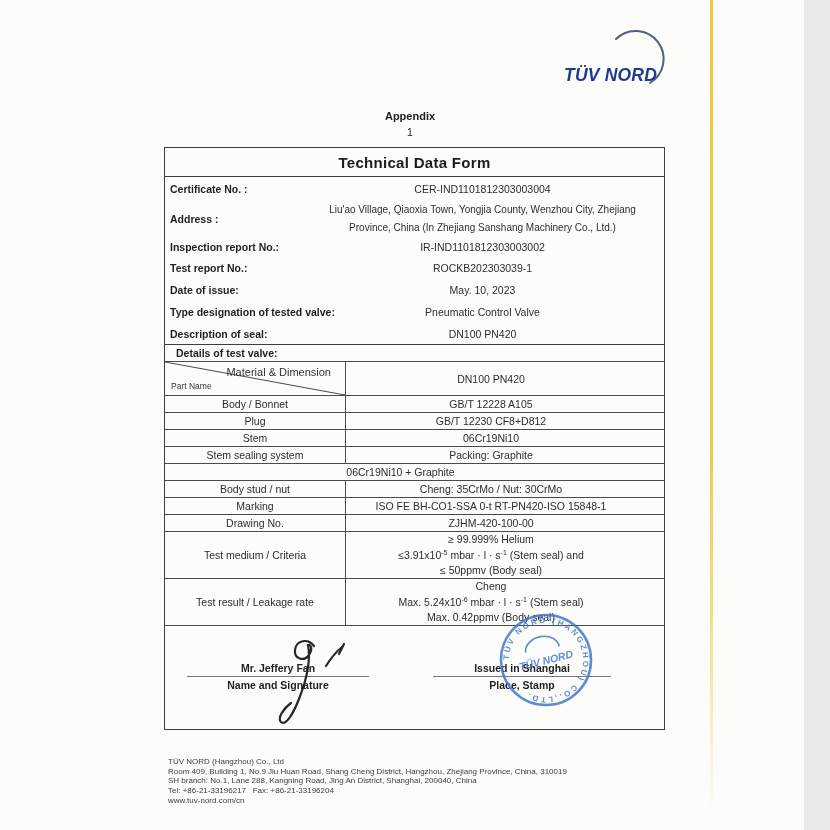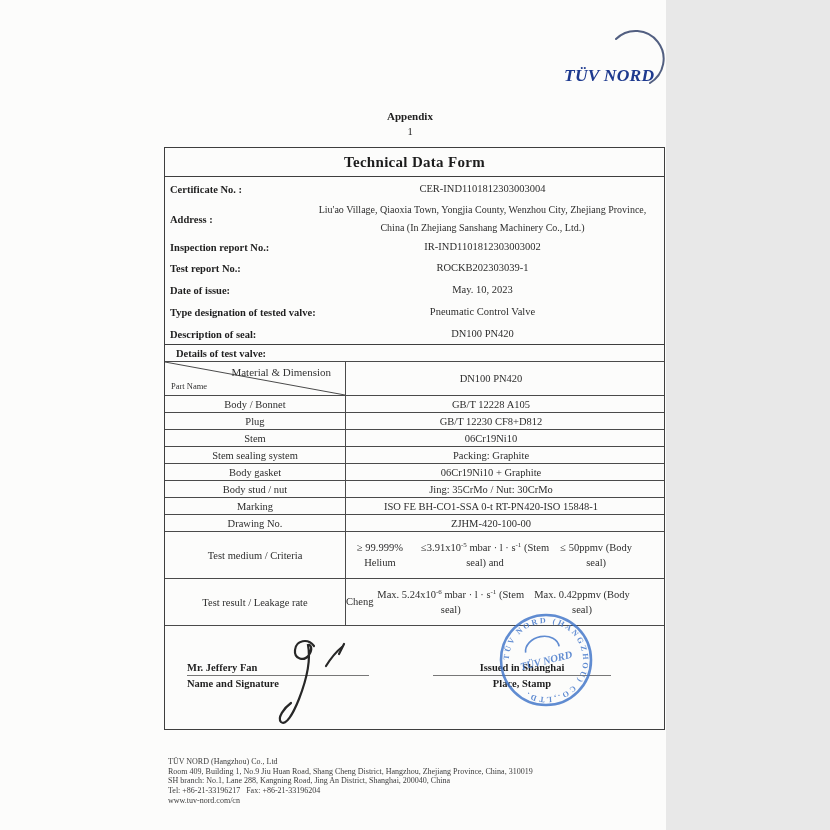--- a/index.html
+++ b/index.html
@@ -1,17 +1,17 @@
 <!DOCTYPE html>
 <html><head>
 <meta charset="utf-8">
 <style>
   html,body{margin:0;padding:0;background:#e8e8e8;}
-  .canvas{position:relative;width:666px;height:830px;background:#fcfcfb;overflow:hidden;
-          font-family:Liberation Serif, serif;color:#2b2b2b;}
+  .canvas{position:relative;width:804px;height:830px;background:#fcfcfb;overflow:hidden;
+          font-family:Liberation Sans, sans-serif;color:#2b2b2b;}
   .abs{position:absolute;}
 
   
   .scan-line{left:710px;top:0;width:3px;height:830px;
     background:linear-gradient(to bottom,#ecc93f 0%,#eecc4a 55%,#f6e59a 80%,rgba(250,242,205,0) 98%);}
 
   
   .logo{left:563px;top:24px;width:118px;height:66px;}
 
   
@@ -36,25 +36,25 @@
   .corner-top{position:absolute;right:14px;top:4px;font-size:11px;color:#333;}
   .corner-bottom{position:absolute;left:6px;bottom:4px;font-size:8.5px;color:#333;}
   .tbl-header-value{flex:1;display:flex;align-items:center;justify-content:center;
     padding-right:28px;font-size:10.5px;color:#2d2d2d;}
 
   .tbl-row{position:relative;height:16px;border-bottom:1px solid #4a4a4a;display:flex;font-size:10.5px;}
   .tbl-part{width:180px;border-right:1px solid #4a4a4a;display:flex;align-items:center;justify-content:center;color:#2d2d2d;}
   .tbl-value{flex:1;display:flex;align-items:center;justify-content:center;padding-right:28px;color:#2d2d2d;}
 
   .tbl-row-multi{height:46px;}
-  .tbl-value-multi{flex-direction:row;justify-content:flex-start;line-height:15.5px;text-align:center;}
+  .tbl-value-multi{flex-direction:column;justify-content:flex-start;line-height:15.5px;text-align:center;}
   sup{font-size:7px;line-height:0;vertical-align:super;}
 
   .sig-row{position:relative;flex:1;}
-  .sig-block-left{position:absolute;left:22px;top:36px;width:182px;}
+  .sig-block-left{position:absolute;left:22px;top:36px;width:182px;text-align:center;}
   .sig-block-right{position:absolute;left:268px;top:36px;width:178px;text-align:center;}
   .sig-name{font-size:10.5px;font-weight:bold;color:#1f1f1f;}
   .sig-rule{margin-top:2px;border-bottom:1px solid #777;}
   .sig-caption{margin-top:2px;font-size:10.5px;font-weight:bold;color:#1f1f1f;}
 
   .stamp-svg{left:494px;top:608px;pointer-events:none;}
   .sig-svg{left:238px;top:636px;pointer-events:none;}
 
   
   .footer{left:168px;top:757px;width:470px;font-size:8px;color:#3c3c3c;line-height:9.7px;}
@@ -131,26 +131,25 @@
     </div>
     <div class="tbl-row">
       <div class="tbl-part">Stem</div>
       <div class="tbl-value">06Cr19Ni10</div>
     </div>
     <div class="tbl-row">
       <div class="tbl-part">Stem sealing system</div>
       <div class="tbl-value">Packing: Graphite</div>
     </div>
     <div class="tbl-row">
-      <div class="tbl-part">Body gasket</div>
       <div class="tbl-value">06Cr19Ni10 + Graphite</div>
     </div>
     <div class="tbl-row">
       <div class="tbl-part">Body stud / nut</div>
-      <div class="tbl-value">Jing: 35CrMo / Nut: 30CrMo</div>
+      <div class="tbl-value">Cheng: 35CrMo / Nut: 30CrMo</div>
     </div>
     <div class="tbl-row">
       <div class="tbl-part">Marking</div>
       <div class="tbl-value">ISO FE BH-CO1-SSA 0-t RT-PN420-ISO 15848-1</div>
     </div>
     <div class="tbl-row">
       <div class="tbl-part">Drawing No.</div>
       <div class="tbl-value">ZJHM-420-100-00</div>
     </div>
 

